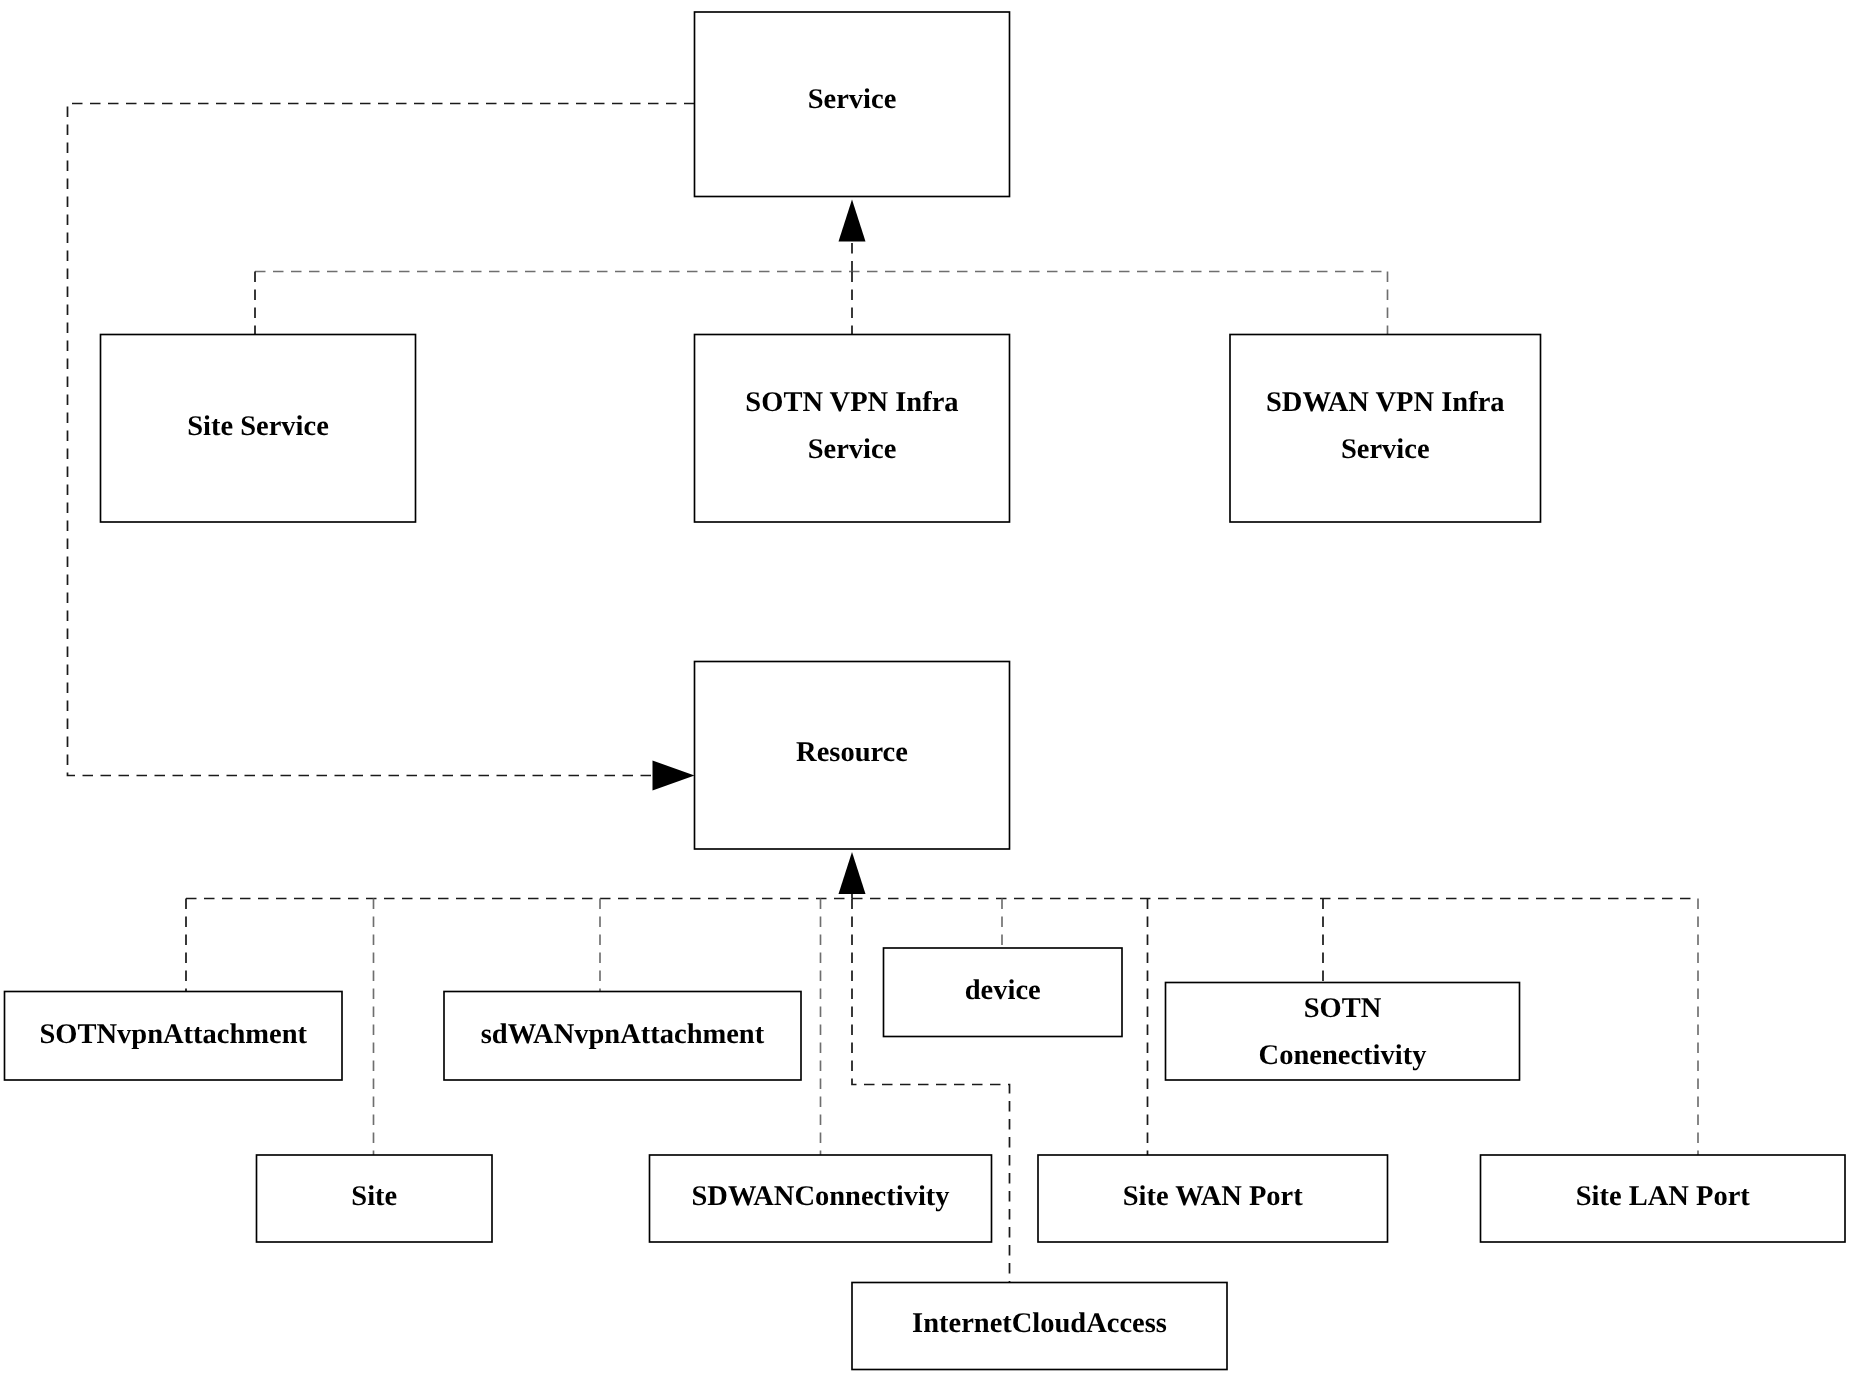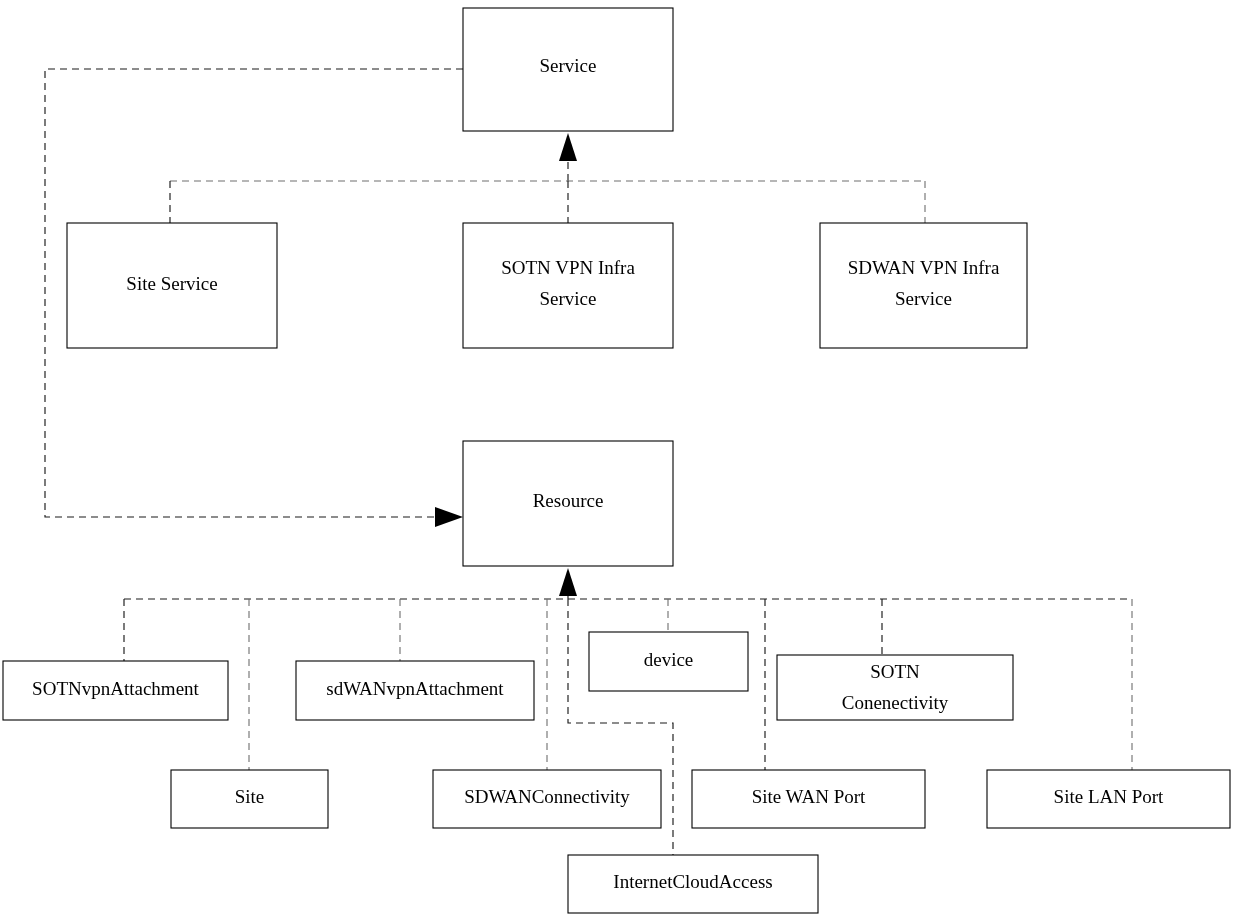--- a/index.html
+++ b/index.html
@@ -10,20 +10,21 @@
   }
   body {
     font-family: "Liberation Serif", "DejaVu Serif", serif;
   }
   #diagram-root {
     position: relative;
     width: 1240px;
     height: 917px;
     background: #ffffff;
     overflow: hidden;
+    font-weight: bold;
   }
   svg.canvas {
     position: absolute;
     top: 0;
     left: 0;
     width: 1240px;
     height: 917px;
     display: block;
   }
   .node-rect {

